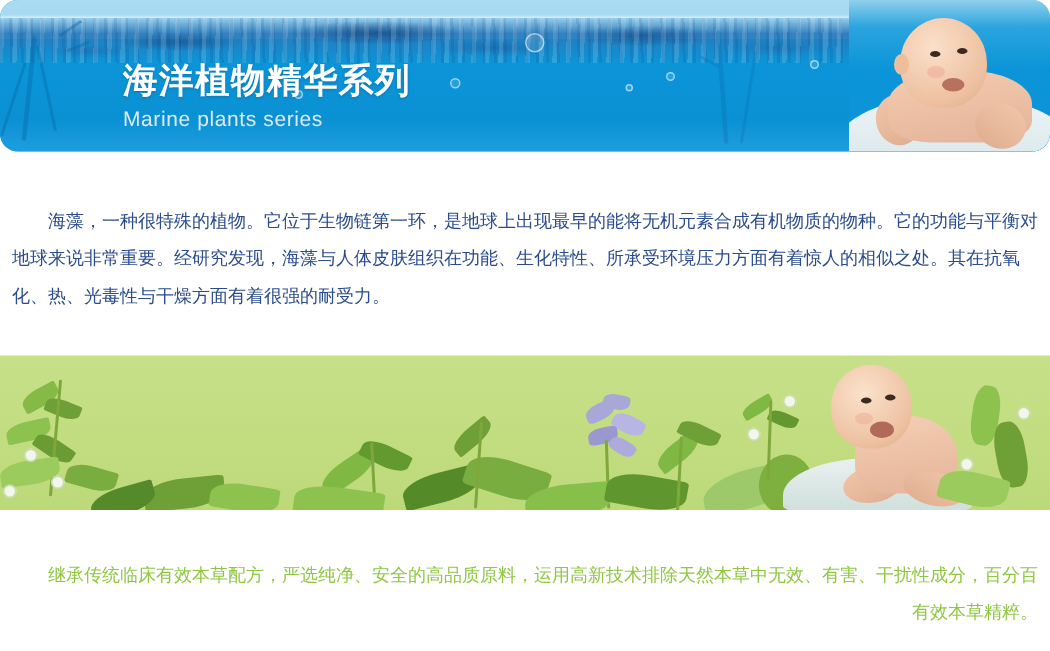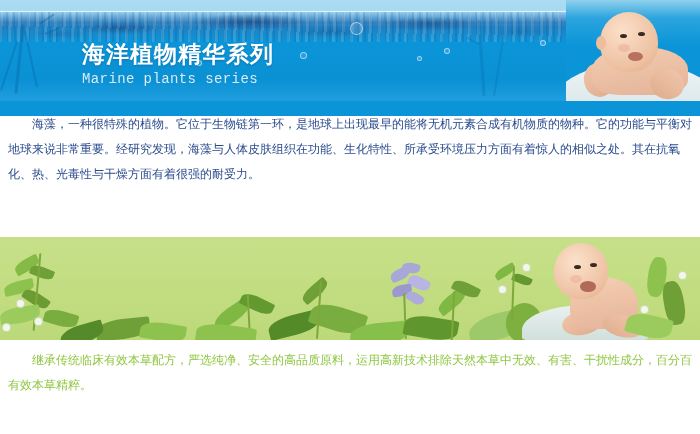--- a/index.html
+++ b/index.html
@@ -6,21 +6,21 @@
   body{
     width:700px;height:434px;
     background:#ffffff;
     font-family:"DejaVu Sans","Liberation Sans",sans-serif;
     overflow:hidden;
   }
   .page{position:relative;width:700px;height:434px;}
 
   
   .banner{position:relative;width:700px;overflow:hidden;}
-  #marine-banner{height:116px;background:#0b95d8;}
+  #marine-banner{height:101px;background:#0b95d8;border-radius:12px;}
 
   
   .sky{
     position:absolute;left:0;top:0;width:700px;height:26px;
     background:linear-gradient(180deg,#aadcf2 0%,#a5daf1 60%,#95d2ef 100%);
   }
   
   .surface{
     position:absolute;left:0;top:12px;width:700px;height:30px;
     background:
@@ -104,36 +104,36 @@
 
   
   .title-block{position:absolute;z-index:6;}
   #marine-title-block{left:82px;top:40px;}
   .title-cn{
     font-size:23px;line-height:28px;letter-spacing:1px;font-weight:bold;
     font-family:"DejaVu Sans","Liberation Sans",sans-serif;
   }
   .title-en{
     font-size:14px;line-height:19px;letter-spacing:.4px;margin-top:2px;
-    font-family:Liberation Mono, monospace;
+    font-family:Liberation Sans, sans-serif;
   }
   #marine-title-cn{color:#ffffff;text-shadow:0 1px 2px rgba(0,50,90,.30);}
   #marine-title-en{color:#dbeaf4;}
 
   
   .textblock{
     color:#2a4b8d;
     font-family:"DejaVu Sans","Liberation Sans",sans-serif;
     font-size:12px;line-height:25px;
   }
   #marine-text{position:absolute;left:8px;top:112px;width:684px;}
   #herbal-text{position:absolute;left:8px;top:348px;width:684px;}
-  #herbal-text{color:#8fc742;}
+  #herbal-text{color:#8fc742;text-align:right;}
   .para{margin:0;}
-  .para.indent{text-indent:24px;}
+  .para.indent{text-indent:24px;margin-top:23px;}
   .gap{height:9px;}
 
   
   #herbal-banner{
     position:absolute;left:0;top:237px;width:700px;height:103px;
     background:linear-gradient(180deg,#c6e089 0%,#c2dd80 55%,#bcd97a 100%);
     overflow:hidden;
   }
   .leaf{position:absolute;border-radius:50% 8% 50% 8%;}
   .stalk{position:absolute;background:#7fa83c;border-radius:2px;}

